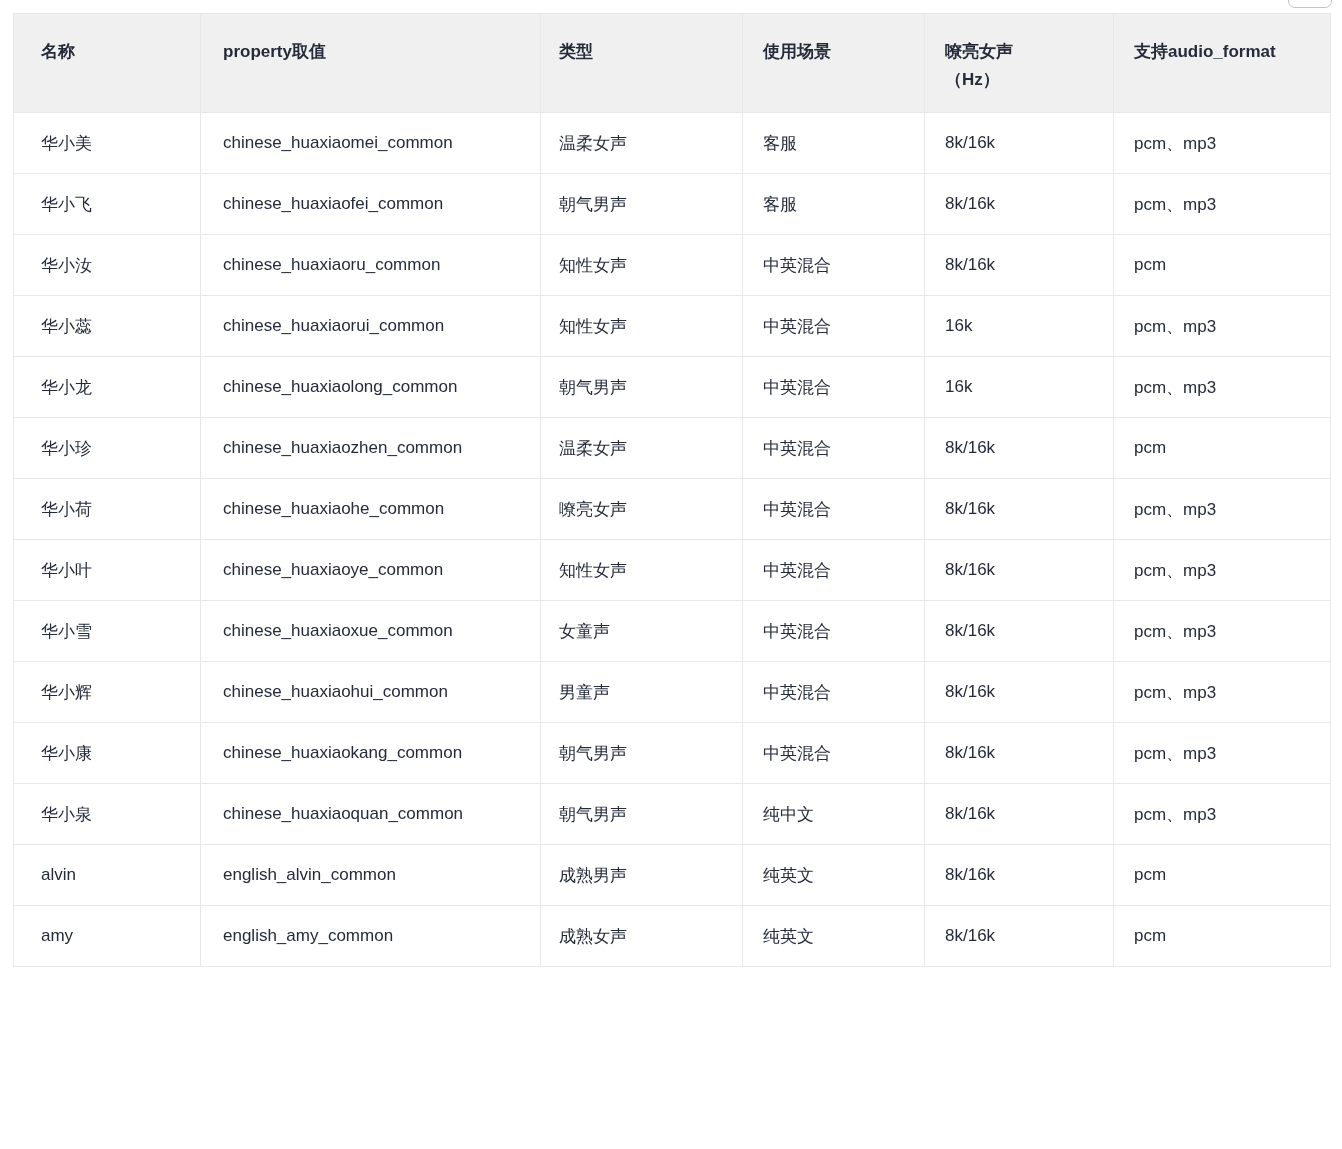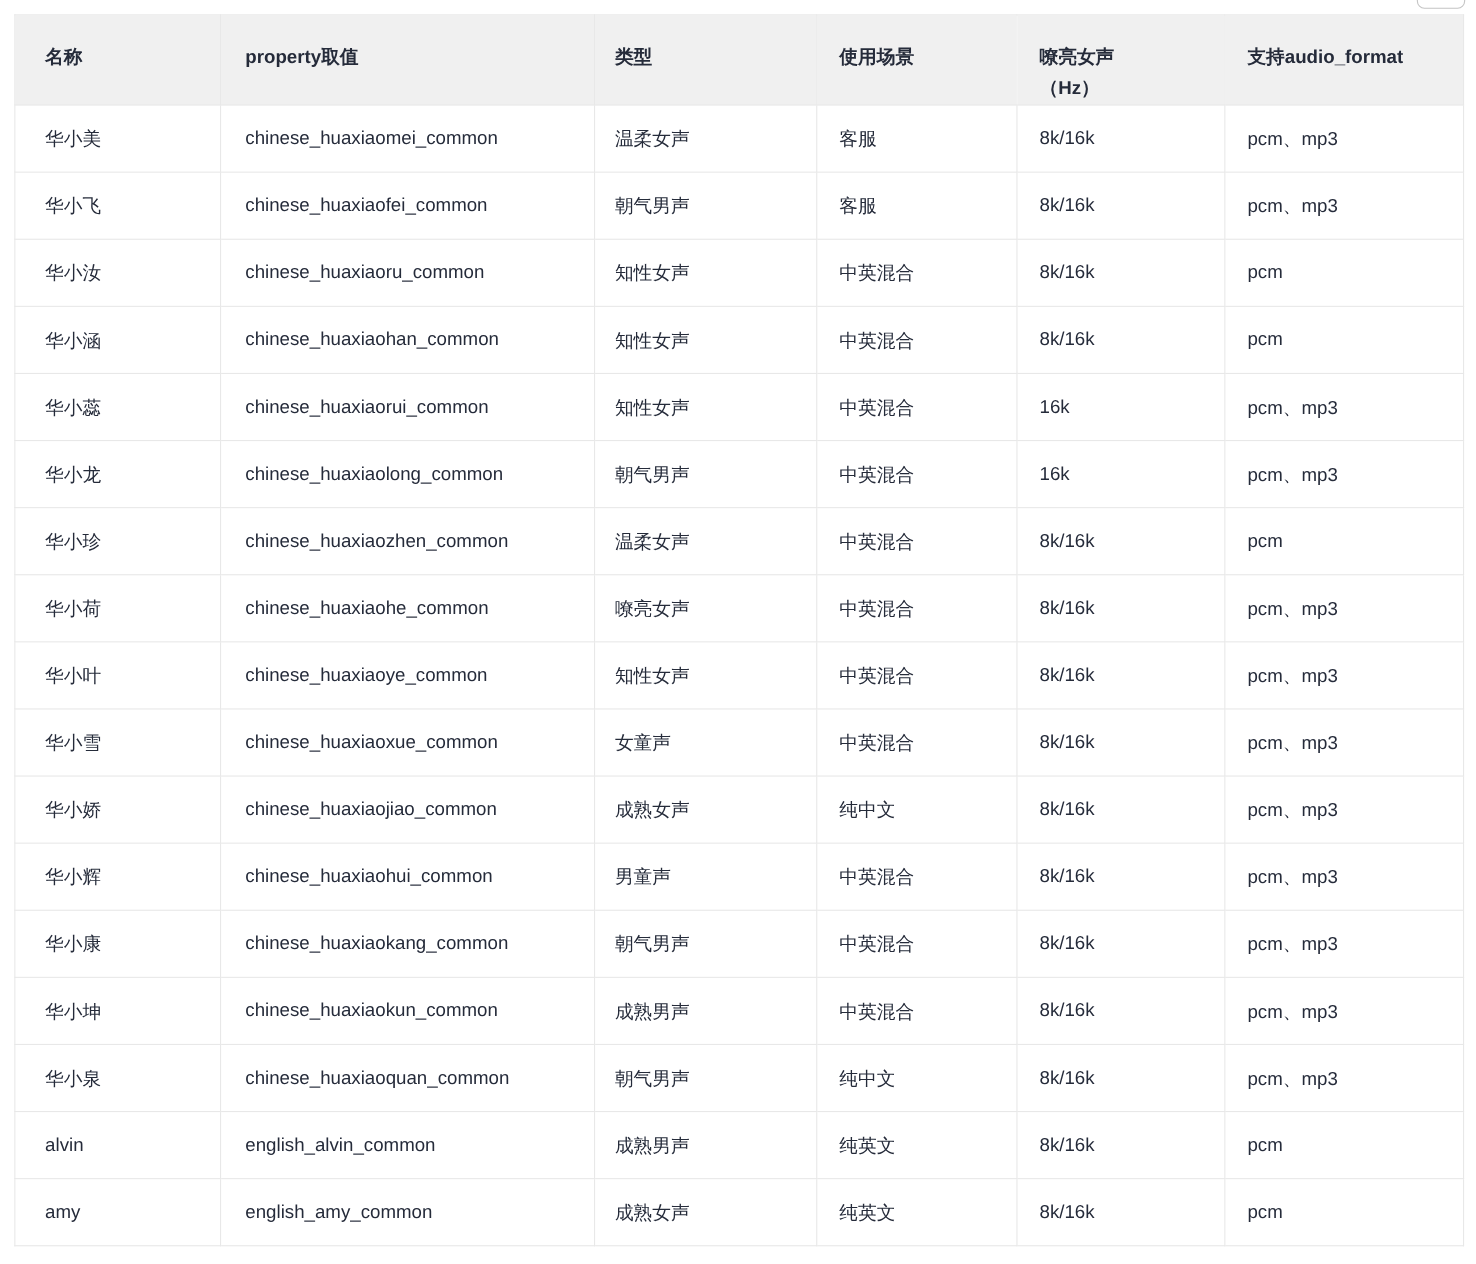--- a/index.html
+++ b/index.html
@@ -10,21 +10,21 @@
   .voice-table{
     position:absolute;left:13px;top:13px;width:1317px;
     border-collapse:collapse;table-layout:fixed;
   }
   .voice-table th,.voice-table td{
     border:1px solid #e8e8e8;box-sizing:border-box;
     font-size:17px;text-align:left;overflow:hidden;
   }
   .voice-table th{
     background:#f0f0f0;font-weight:bold;vertical-align:top;
-    height:82px;padding:24px 12px 0 20px;white-space:pre-line;line-height:1.65;
+    height:99px;padding:24px 12px 0 20px;white-space:pre-line;line-height:1.65;
   }
   .voice-table td{
     background:#ffffff;font-weight:normal;vertical-align:middle;
     height:61px;padding:0 12px 0 20px;
   }
   .voice-table th.col-name, .voice-table td.col-name{padding-left:27px}
   .voice-table th.col-property, .voice-table td.col-property{padding-left:22px}
   .voice-table th.col-type, .voice-table td.col-type{padding-left:18px}
   .partial-button{
     position:absolute;left:1288px;top:-9px;width:42px;height:15px;
@@ -75,28 +75,20 @@
       </tr>
       <tr>
         <td class="col-name">华小汝</td>
         <td class="col-property">chinese_huaxiaoru_common</td>
         <td class="col-type">知性女声</td>
         <td>中英混合</td>
         <td>8k/16k</td>
         <td>pcm</td>
       </tr>
       <tr>
-        <td class="col-name">华小涵</td>
-        <td class="col-property">chinese_huaxiaohan_common</td>
-        <td class="col-type">知性女声</td>
-        <td>中英混合</td>
-        <td>8k/16k</td>
-        <td>pcm</td>
-      </tr>
-      <tr>
         <td class="col-name">华小蕊</td>
         <td class="col-property">chinese_huaxiaorui_common</td>
         <td class="col-type">知性女声</td>
         <td>中英混合</td>
         <td>16k</td>
         <td>pcm、mp3</td>
       </tr>
       <tr>
         <td class="col-name">华小龙</td>
         <td class="col-property">chinese_huaxiaolong_common</td>
@@ -131,47 +123,31 @@
       </tr>
       <tr>
         <td class="col-name">华小雪</td>
         <td class="col-property">chinese_huaxiaoxue_common</td>
         <td class="col-type">女童声</td>
         <td>中英混合</td>
         <td>8k/16k</td>
         <td>pcm、mp3</td>
       </tr>
       <tr>
-        <td class="col-name">华小娇</td>
-        <td class="col-property">chinese_huaxiaojiao_common</td>
-        <td class="col-type">成熟女声</td>
-        <td>纯中文</td>
-        <td>8k/16k</td>
-        <td>pcm、mp3</td>
-      </tr>
-      <tr>
         <td class="col-name">华小辉</td>
         <td class="col-property">chinese_huaxiaohui_common</td>
         <td class="col-type">男童声</td>
         <td>中英混合</td>
         <td>8k/16k</td>
         <td>pcm、mp3</td>
       </tr>
       <tr>
         <td class="col-name">华小康</td>
         <td class="col-property">chinese_huaxiaokang_common</td>
         <td class="col-type">朝气男声</td>
-        <td>中英混合</td>
-        <td>8k/16k</td>
-        <td>pcm、mp3</td>
-      </tr>
-      <tr>
-        <td class="col-name">华小坤</td>
-        <td class="col-property">chinese_huaxiaokun_common</td>
-        <td class="col-type">成熟男声</td>
         <td>中英混合</td>
         <td>8k/16k</td>
         <td>pcm、mp3</td>
       </tr>
       <tr>
         <td class="col-name">华小泉</td>
         <td class="col-property">chinese_huaxiaoquan_common</td>
         <td class="col-type">朝气男声</td>
         <td>纯中文</td>
         <td>8k/16k</td>

